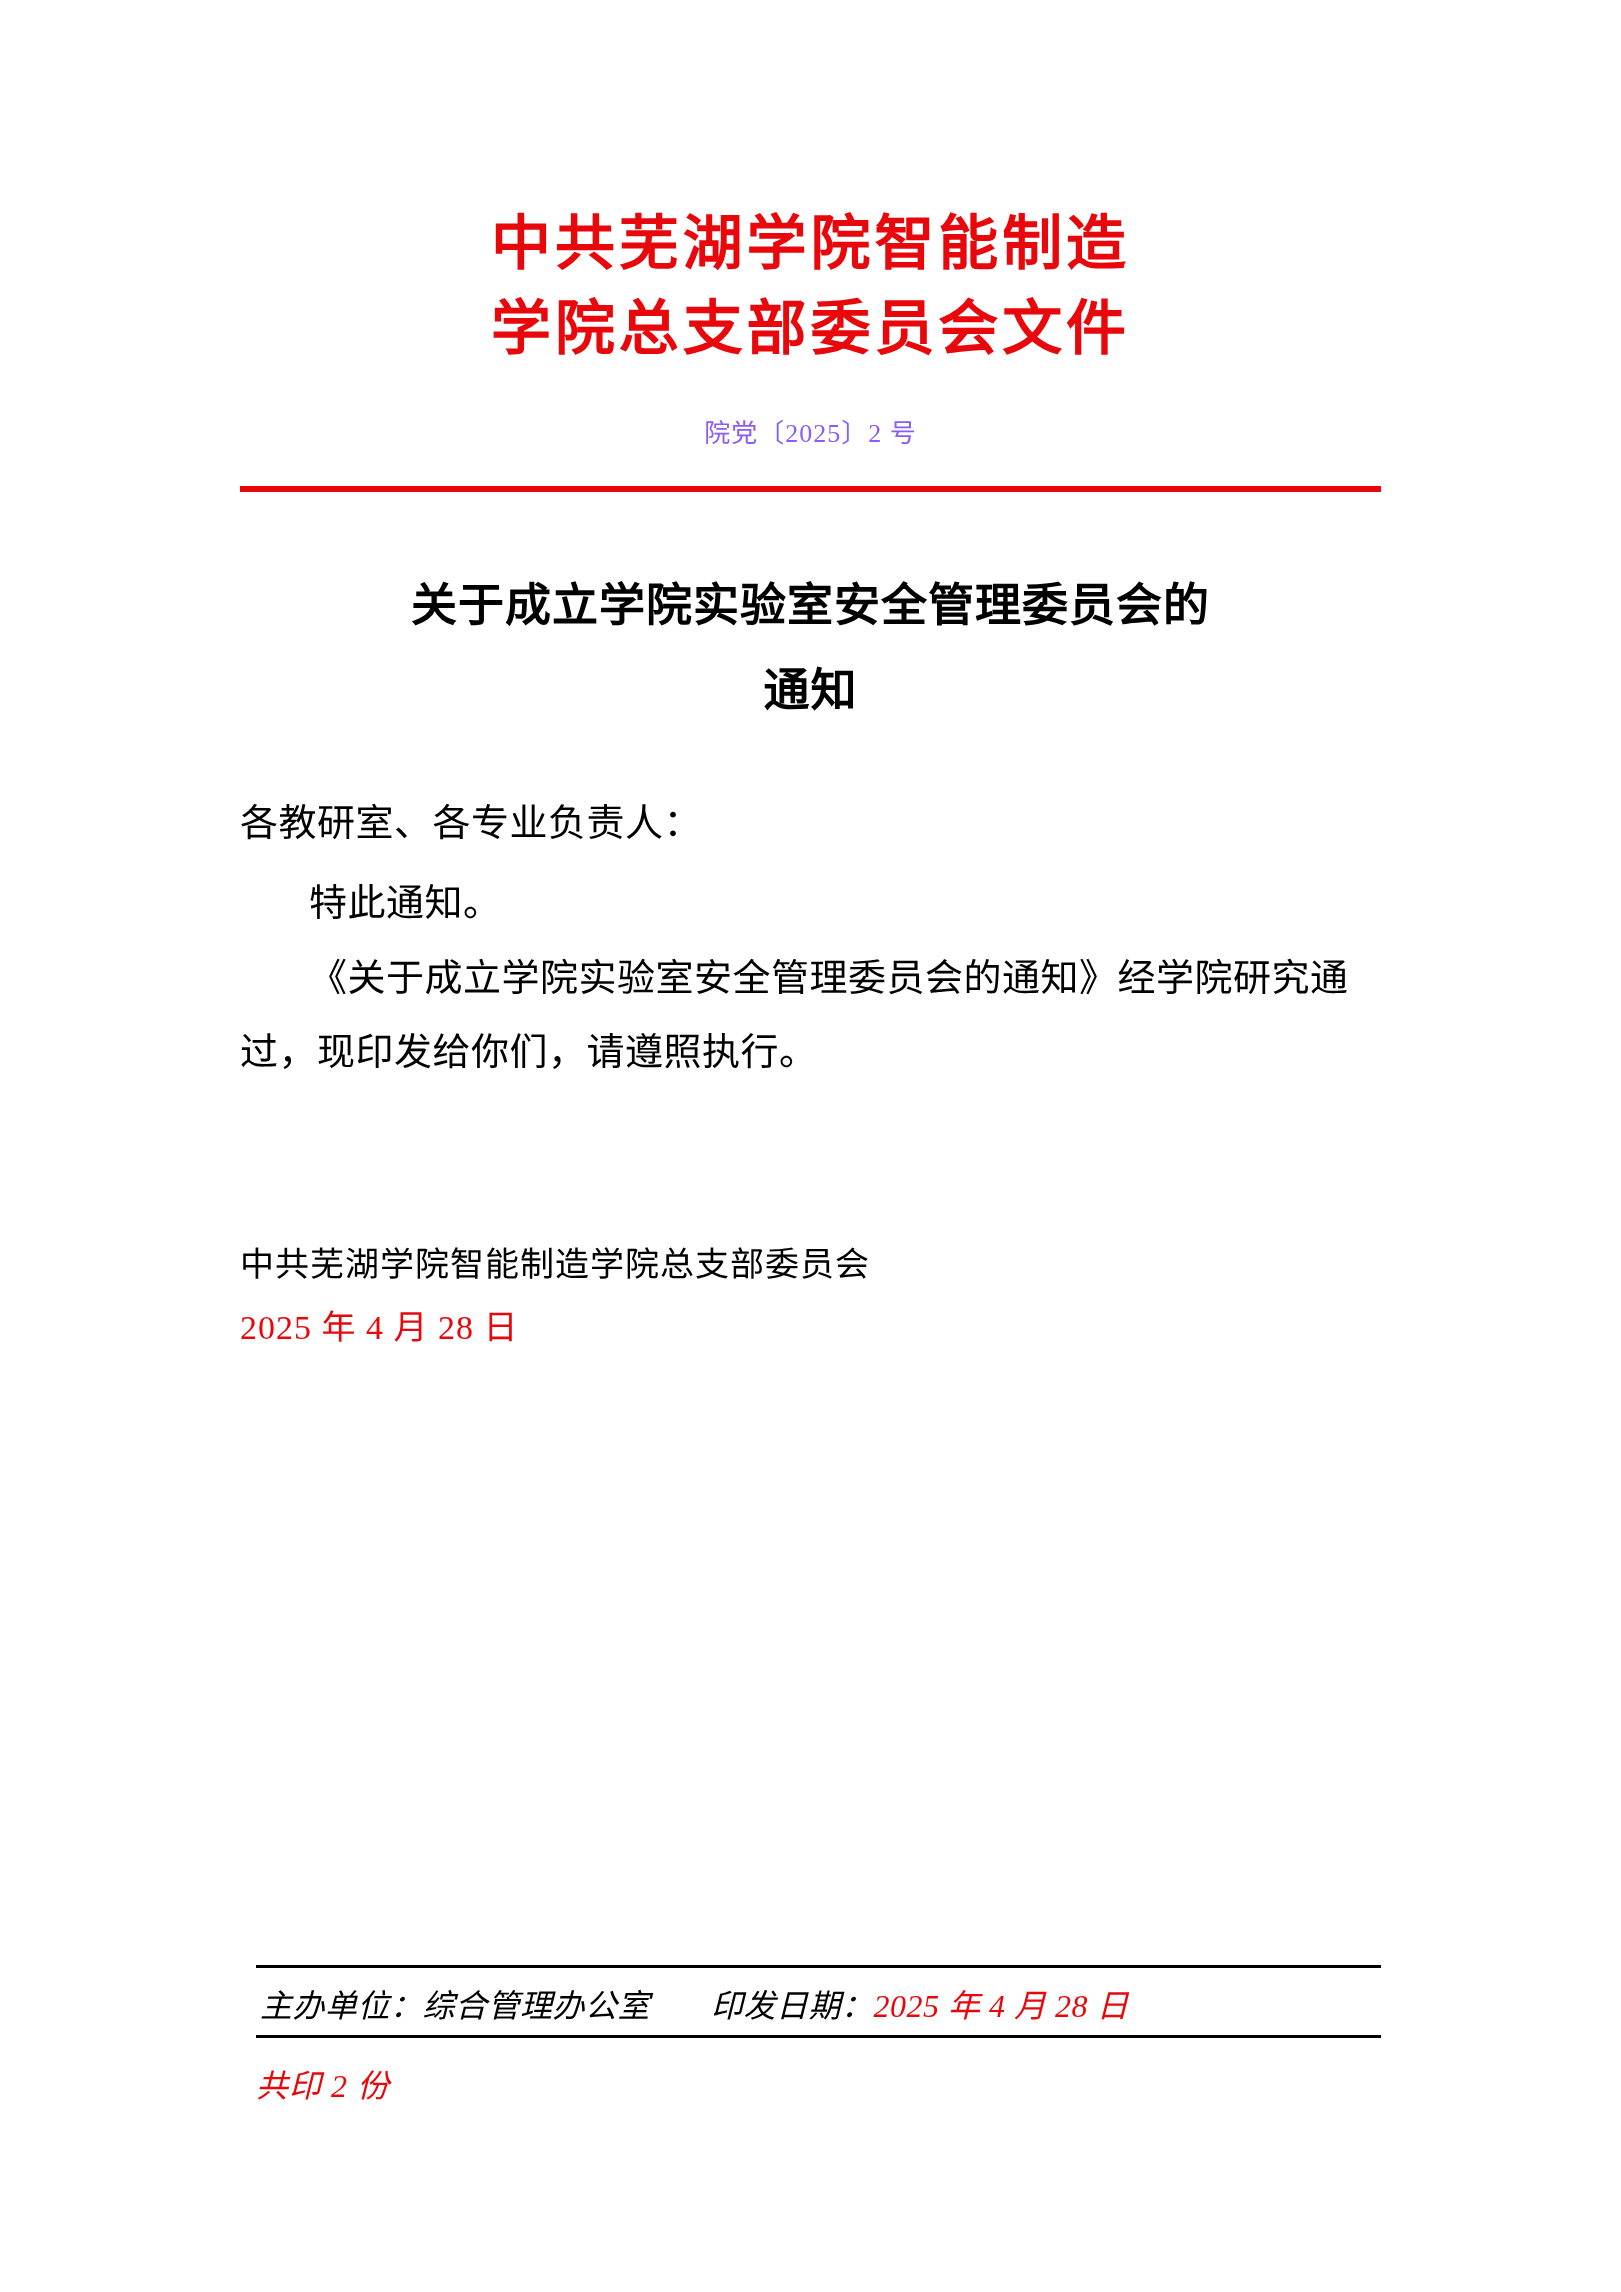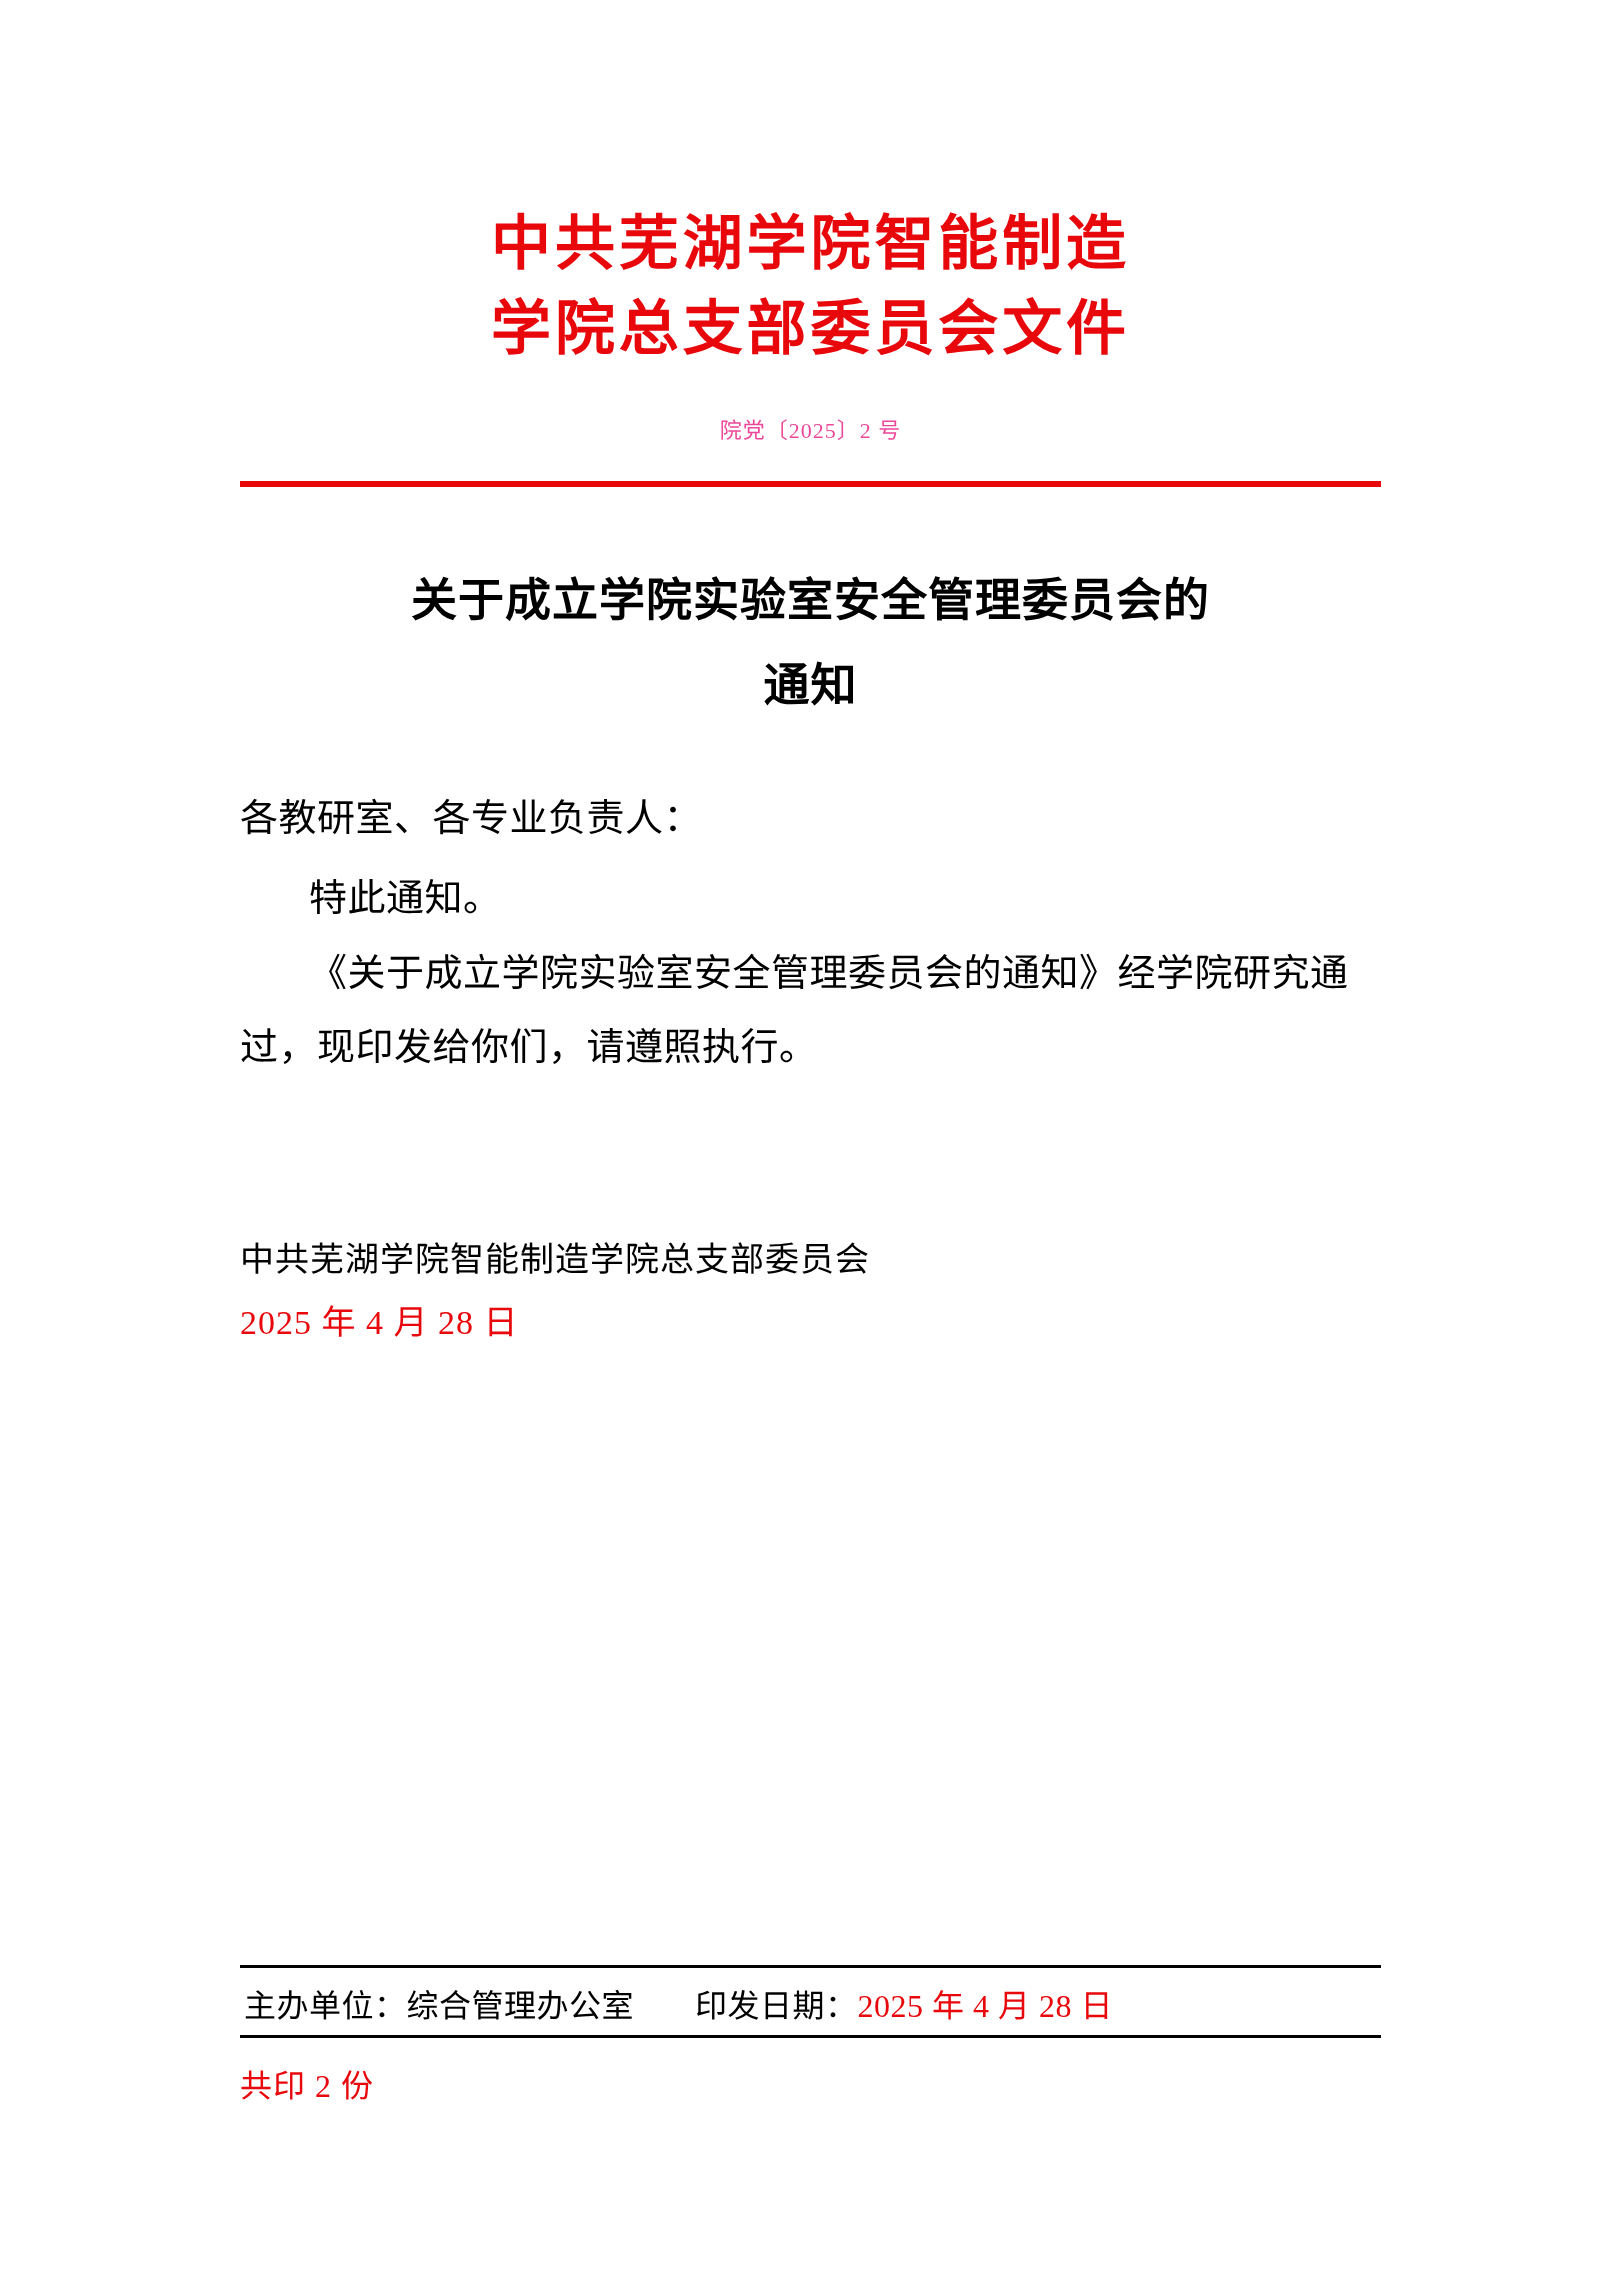--- a/index.html
+++ b/index.html
@@ -36,23 +36,23 @@
     font-weight: 700;
     font-size: 60px;
     line-height: 1.42;
     letter-spacing: 3.9px;
     white-space: nowrap;
   }
 
   .doc-number {
     margin-top: 41px;
     text-align: center;
-    font-size: 22px;
+    font-size: 26px;
     letter-spacing: 1px;
-    color: #ec4899;
+    color: #8b5cf6;
   }
 
   .red-rule {
     margin: 37px 0 0 0;
     height: 5.9px;
     background: #e8070b;
     width: 100%;
   }
 
   
@@ -94,23 +94,24 @@
     color: #000;
   }
   .signature .date {
     color: #e8070b;
     padding-right: 118px;
   }
 
   
   .footer {
     position: absolute;
-    left: 240px;
+    left: 256px;
     right: 240px;
     top: 1764px;
+    font-style: italic;
   }
   .footer-rule-top {
     height: 2.9px;
     background: #000;
     width: 100%;
   }
   .footer-row {
     display: flex;
     align-items: baseline;
     font-size: 32px;

